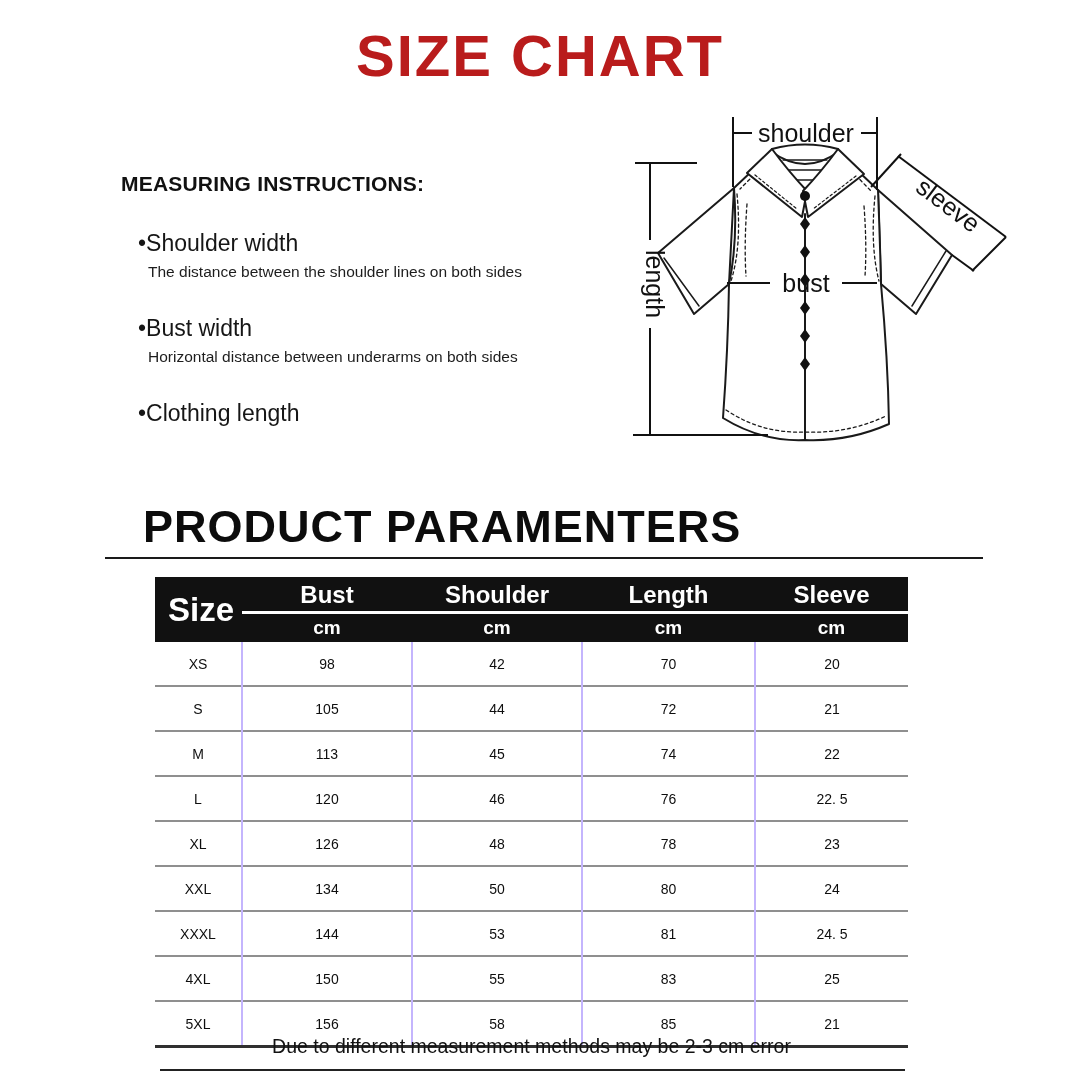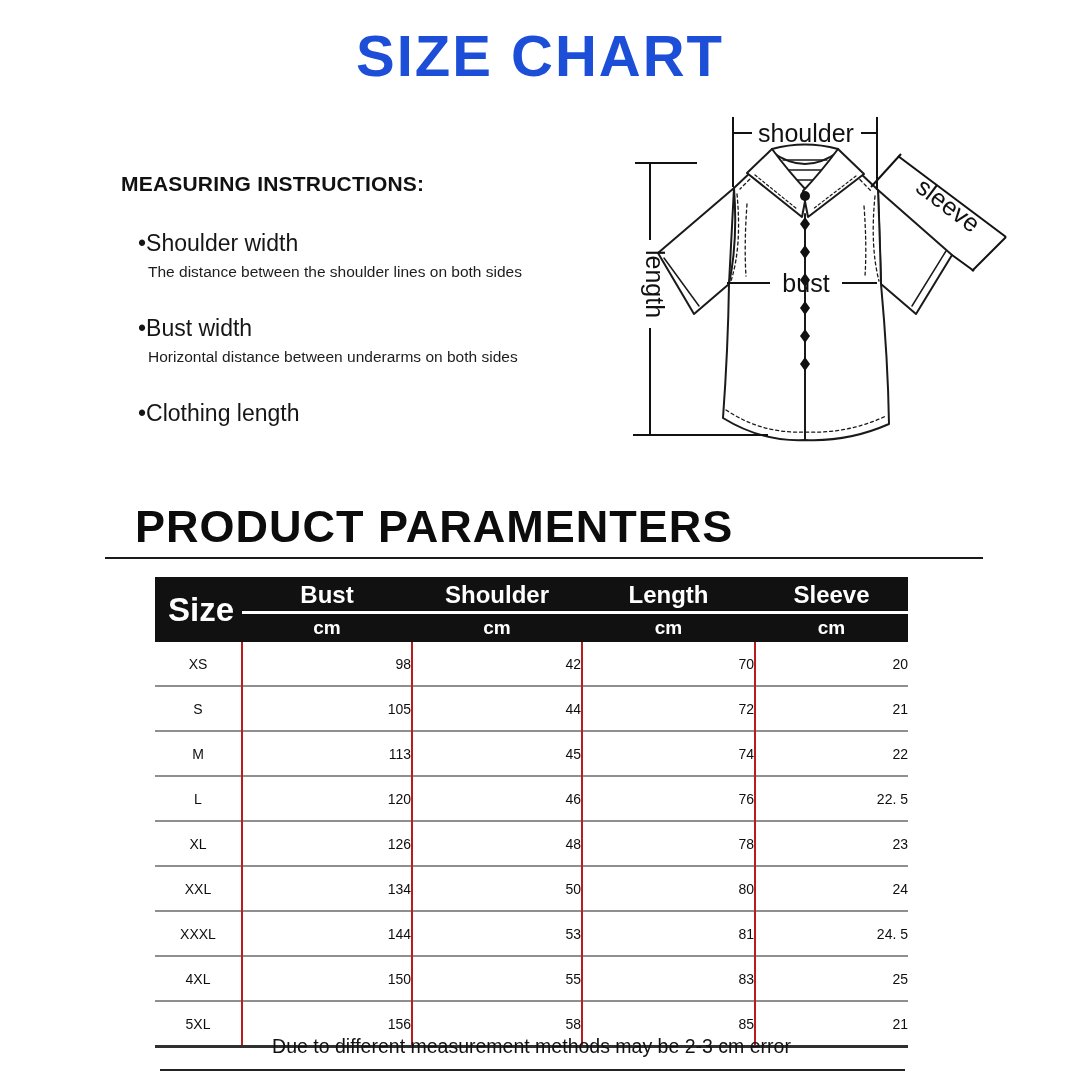--- a/index.html
+++ b/index.html
@@ -10,38 +10,38 @@
     color: #111;
     overflow: hidden;
   }
   .canvas { position: relative; width: 1080px; height: 1080px; }
 
   
   .main-title {
     position: absolute; top: 22px; left: 0; width: 100%;
     text-align: center;
     font-size: 58px; font-weight: bold; letter-spacing: 2px;
-    color: #1d4ed8;
+    color: #b91c1c;
   }
 
   
   .instructions { position: absolute; left: 121px; top: 172px; width: 480px; }
   .mi-heading { font-size: 21px; font-weight: bold; letter-spacing: 0.2px; }
   .mi-group { position: absolute; left: 17px; width: 460px; }
   .mi-g1 { top: 58px; } .mi-g2 { top: 143px; } .mi-g3 { top: 228px; }
   .mi-label { font-size: 23px; color: #161616; }
   .mi-desc { font-size: 15.5px; color: #1d1d1d; margin: 6px 0 0 10px; }
 
   
   .shirt-svg { position: absolute; left: 600px; top: 100px; width: 415px; height: 360px; }
   .shirt-svg text { font-family: "Liberation Sans", sans-serif; }
 
   
   .section-heading {
-    position: absolute; left: 135px; top: 501px;
+    position: absolute; left: 143px; top: 501px;
     font-size: 45px; font-weight: bold; letter-spacing: 1px; color: #0c0c0c;
   }
   .section-underline {
     position: absolute; left: 105px; top: 557px; width: 878px; height: 2px;
     background: #1a1a1a;
   }
 
   
   .size-table-wrap { position: absolute; left: 155px; top: 577px; width: 753px; }
   table.size-table {
@@ -56,21 +56,21 @@
   .size-table tr.name-row th.col-name {
     font-size: 24px; font-weight: bold; text-align: center;
     border-bottom: 3px solid #fff; padding-top: 4px;
   }
   .size-table tr.unit-row { height: 30px; }
   .size-table tr.unit-row th { font-size: 19px; font-weight: bold; text-align: center; }
   .size-table tbody td {
     height: 43px; text-align: center; font-size: 14px; color: #0e0e0e;
     padding: 0;
   }
-  .size-table tbody td + td { border-left: 2px solid #b91c1c; text-align: right; }
+  .size-table tbody td + td { border-left: 2px solid #c4b5fd; }
   .size-table tbody tr + tr td { border-top: 2px solid #8f8f8f; }
   .size-table tbody tr:last-child td { border-bottom: 3px solid #303030; }
 
   .table-note {
     position: absolute; left: 155px; top: 1035px; width: 753px;
     text-align: center; font-size: 19.5px; color: #121212;
   }
   .footer-line {
     position: absolute; left: 160px; top: 1069px; width: 745px; height: 2px;
     background: #222;

